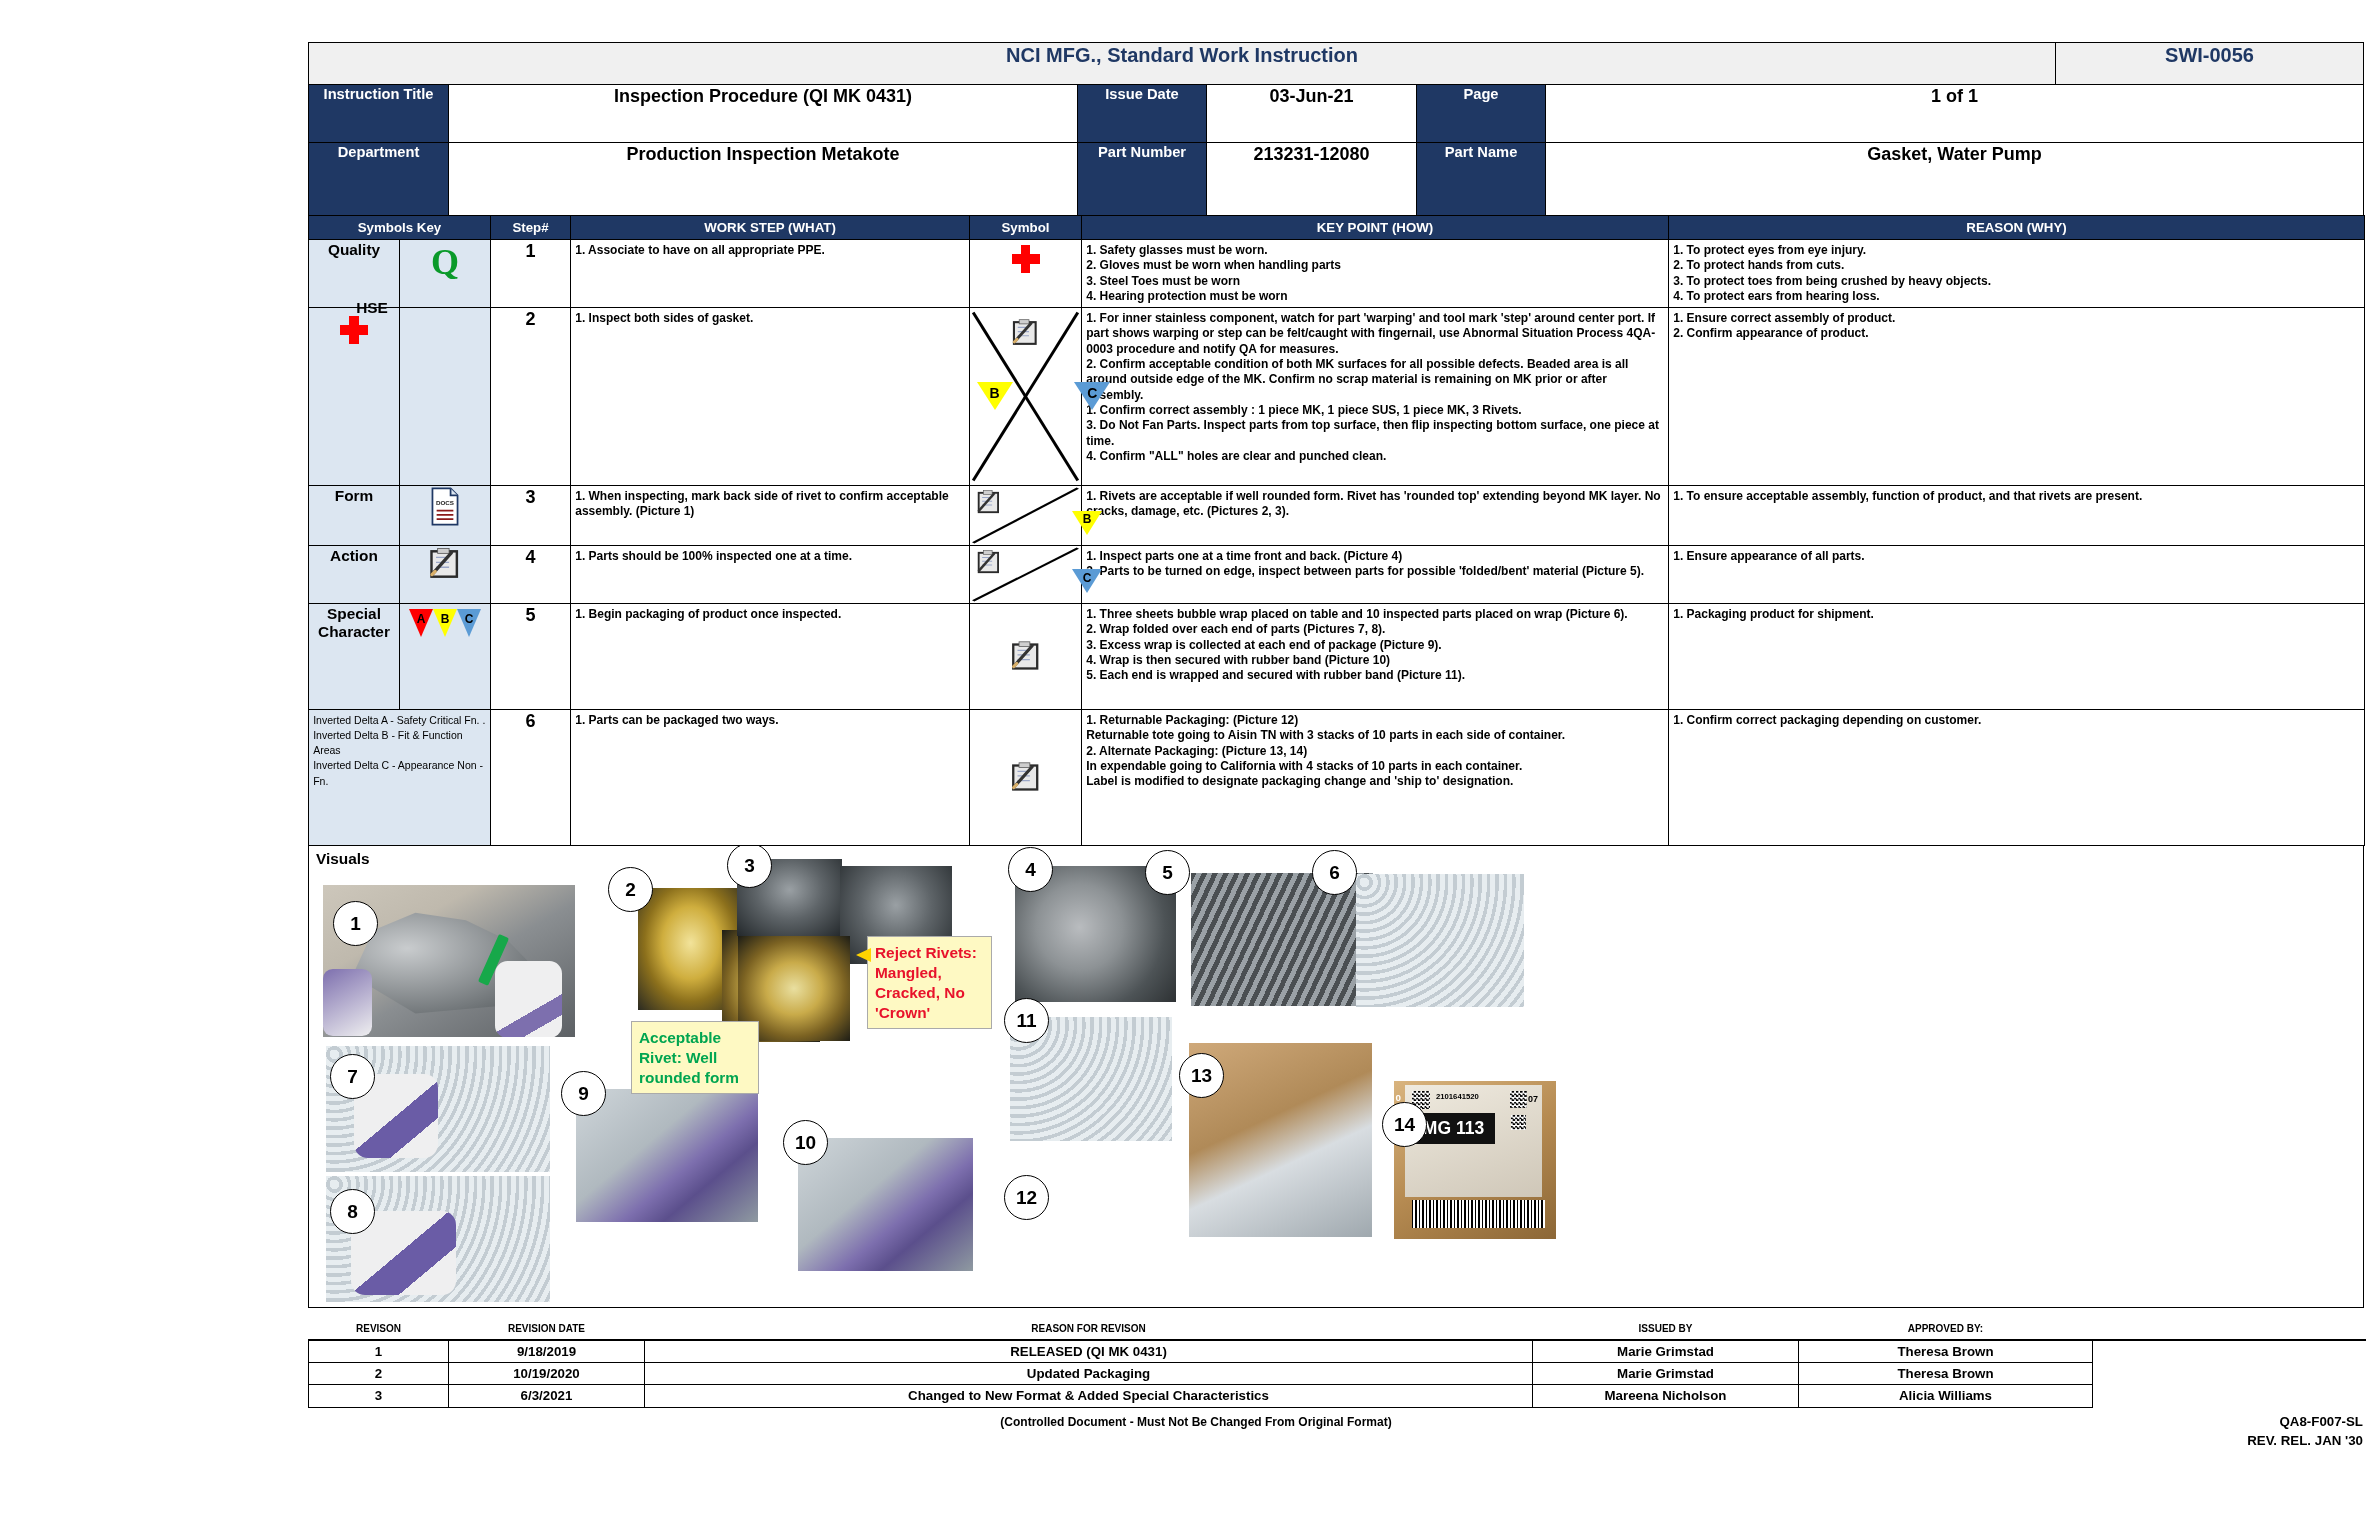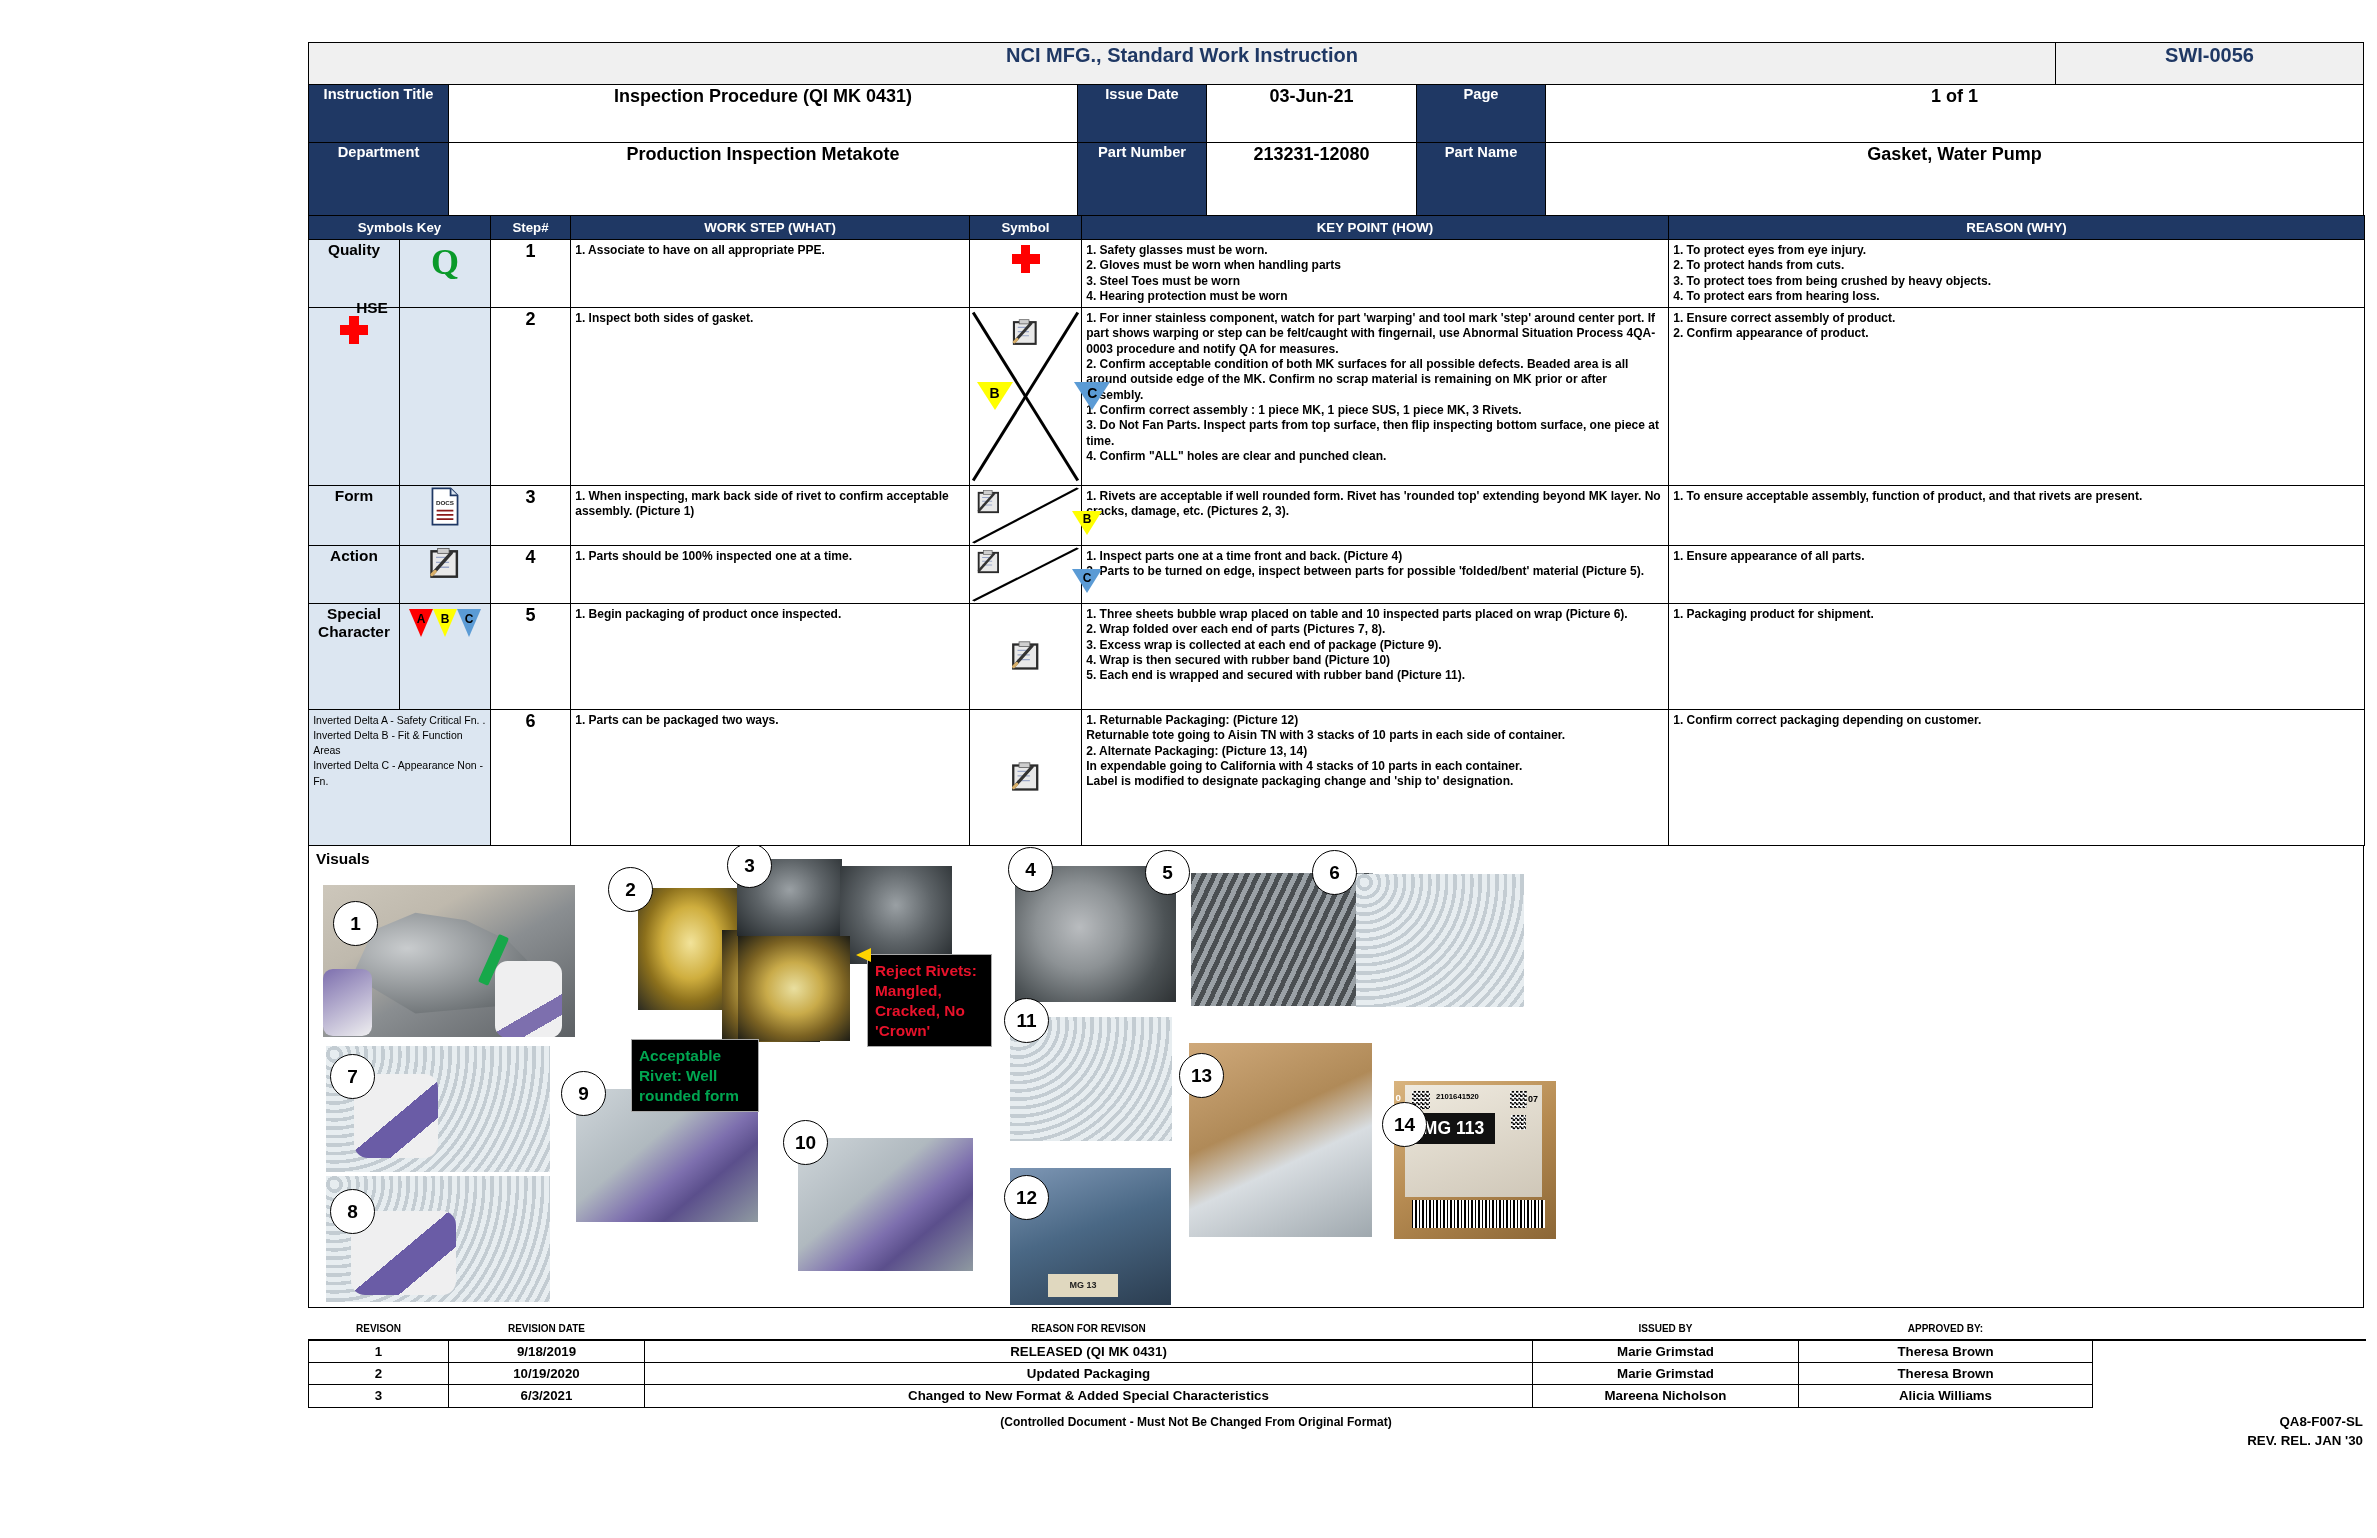--- a/index.html
+++ b/index.html
@@ -31,21 +31,21 @@
   .redcross:after{left:0;top:9px;width:28px;height:9.8px;}
 
   .deltaKey{font-size:10.5px;line-height:1.45;padding:2.8px 4.2px;font-weight:normal;background:#dce6f1;}
 
   
   .visuals{position:relative;border:1.4px solid #000;border-top:none;width:2056px;height:462px;box-sizing:border-box;overflow:hidden;}
   .vis-title{position:absolute;left:7px;top:4.2px;font-size:15.4px;font-weight:bold;}
   .photo{position:absolute;overflow:hidden;background:#777;}
   .bub{position:absolute;width:43px;height:43px;border-radius:50%;background:#fff;border:1.4px solid #000;
        display:flex;align-items:center;justify-content:center;font-size:19px;font-weight:bold;z-index:5;}
-  .callout{position:absolute;background:#000000;border:0.7px solid #aaa;padding:5.6px 7px;font-size:15.4px;font-weight:bold;line-height:1.3;z-index:4;margin-top:18px;}
+  .callout{position:absolute;background:#fef9c3;border:0.7px solid #aaa;padding:5.6px 7px;font-size:15.4px;font-weight:bold;line-height:1.3;z-index:4;}
   .callout.green{color:#00a550;}
   .callout.red{color:#e8122b;}
   .arrowY{position:absolute;width:0;height:0;border-top:7.7px solid transparent;border-bottom:7.7px solid transparent;border-right:15.4px solid #ffd400;z-index:5;}
 
   
   .revtbl{border-collapse:collapse;table-layout:fixed;width:2056px;}
   .revtbl td{border:1.4px solid #000;text-align:center;font-size:13.3px;font-weight:bold;padding:2.1px 1.4px;height:17px;}
   .revtbl td.hd{border:none;border-bottom:2.1px solid #000;font-size:10px;}
   .footnote{text-align:center;font-size:12px;font-weight:bold;margin-top:7px;}
   .rightfoot{position:absolute;right:14px;font-size:13.3px;font-weight:bold;text-align:right;line-height:1.45;}
@@ -393,23 +393,20 @@
 
       <div class="photo ph-glove" style="left:267px;top:243px;width:182px;height:133px;"></div>
       <div class="bub" style="left:252px;top:225px;">9</div>
 
       <div class="photo ph-glove" style="left:489px;top:292px;width:175px;height:133px;"></div>
       <div class="bub" style="left:474px;top:274px;">10</div>
 
       <div class="photo ph-bubble" style="left:701px;top:171px;width:162px;height:124px;"></div>
       <div class="bub" style="left:695px;top:152px;">11</div>
 
-      <div class="photo ph-tote" style="left:701px;top:322px;width:161px;height:137px;">
-        <div style="position:absolute;left:38px;bottom:8.4px;width:70px;height:22.4px;background:#e0d8bf;display:flex;align-items:center;justify-content:center;font-size:9px;font-weight:bold;color:#222;">MG 13</div>
-      </div>
       <div class="bub" style="left:695px;top:329px;">12</div>
 
       <div class="photo ph-wrapbox" style="left:880px;top:197px;width:183px;height:194px;"></div>
       <div class="bub" style="left:870px;top:207px;">13</div>
 
       <div class="photo ph-box" style="left:1085px;top:235px;width:162px;height:158px;">
         <div class="ph-label" style="position:absolute;left:11.2px;top:4.2px;width:137px;height:112px;"></div>
         <div class="qr" style="left:18px;top:9.8px;width:18px;height:18px;"></div>
         <div class="qr" style="left:116px;top:9.8px;width:17px;height:17px;"></div>
         <div style="position:absolute;left:42px;top:11.2px;font-size:7.7px;font-weight:bold;">2101641520</div>

